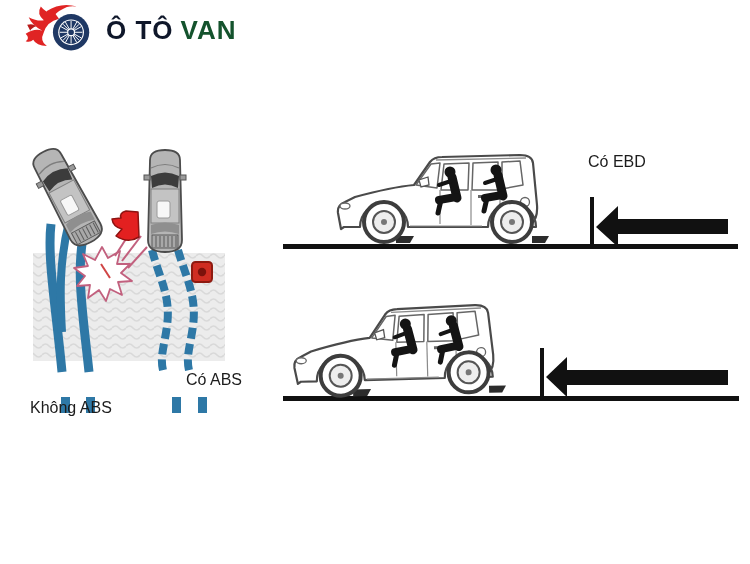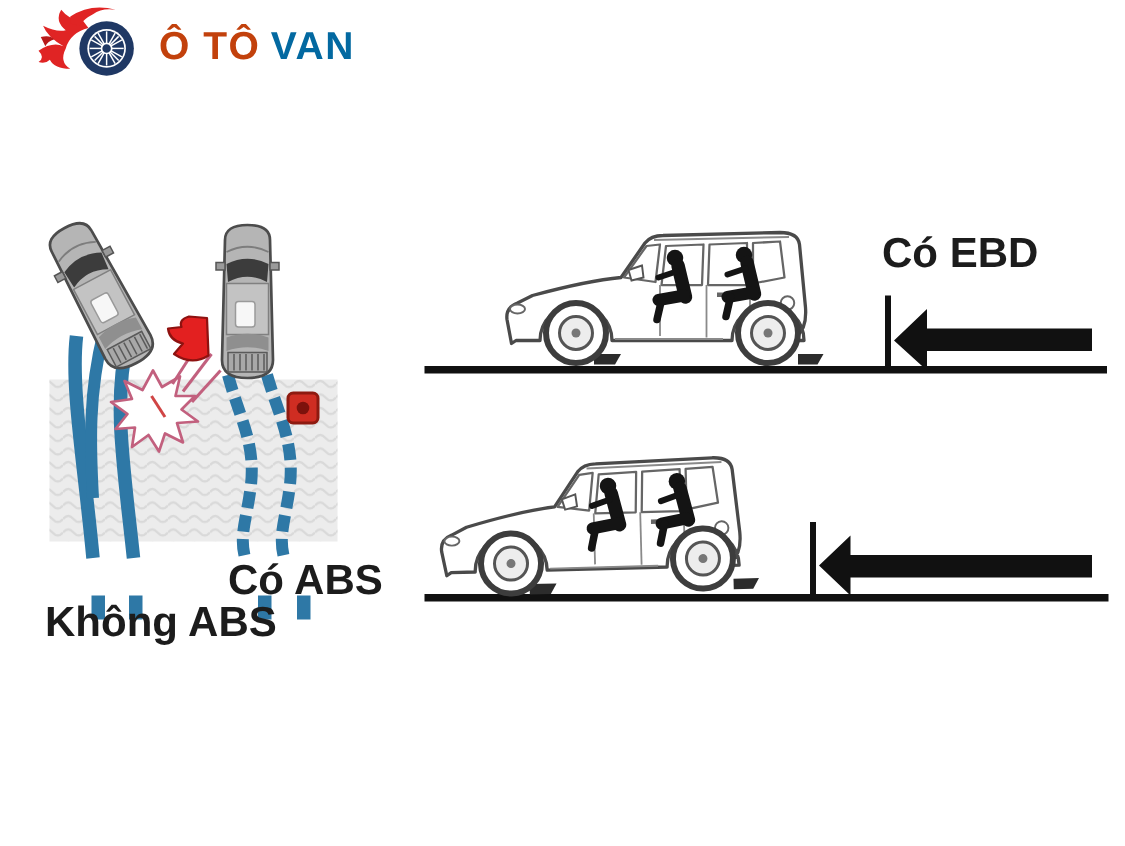--- a/index.html
+++ b/index.html
@@ -6,25 +6,25 @@
   body{
     width:750px;height:564px;background:#ffffff;
     font-family:"Liberation Sans", sans-serif;
     position:relative;overflow:hidden;
   }
   .stage{position:absolute;inset:0;}
   
   .logo{position:absolute;left:24px;top:2px;width:220px;height:56px;display:flex;align-items:center;}
   .logo-icon{width:76px;height:56px;flex:0 0 auto;}
   .logo-text{font-weight:800;font-size:26px;letter-spacing:1px;margin-left:6px;white-space:nowrap;}
-  .logo-text .p1{color:#c2410c;}
-  .logo-text .p2{color:#0369a1;margin-left:7px;}
+  .logo-text .p1{color:#0f172a;}
+  .logo-text .p2{color:#14532d;margin-left:7px;}
   
   .diag-label{
-    position:absolute;font-weight:700;color:#1c1c1c;font-size:28px;
+    position:absolute;font-weight:400;color:#1c1c1c;font-size:16px;
     white-space:nowrap;letter-spacing:0px;
   }
   .lbl-khong-abs{left:30px;top:371px;width:128px;text-align:left;margin-top:28px;}
   .lbl-co-abs{left:152px;top:371px;width:90px;text-align:right;}
   .lbl-co-ebd{left:588px;top:153px;}
   .lbl-khong-ebd{left:546px;top:303px;}
   svg{display:block;}
   .abs-svg{position:absolute;left:0;top:130px;}
   .ebd-svg{position:absolute;left:270px;top:130px;}
 </style>

